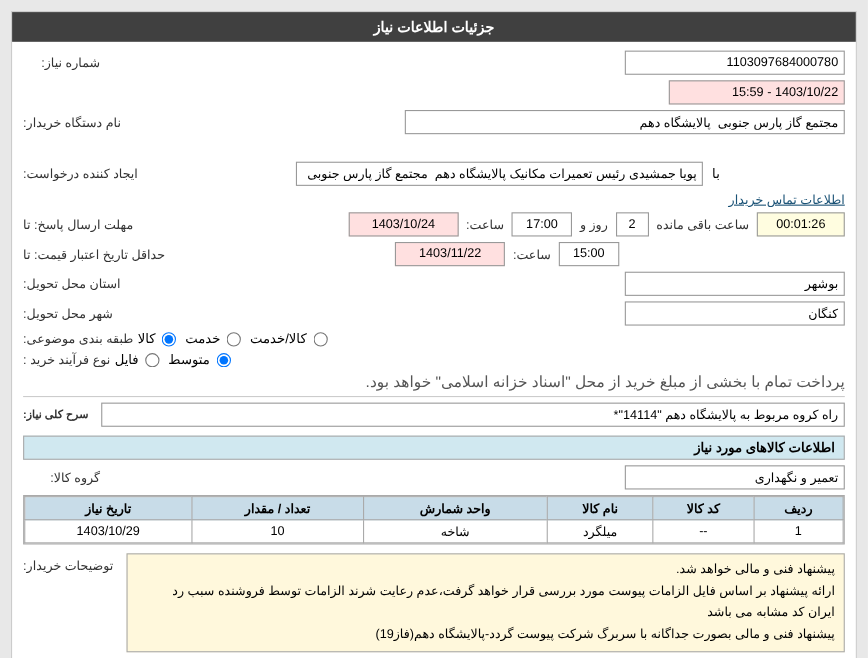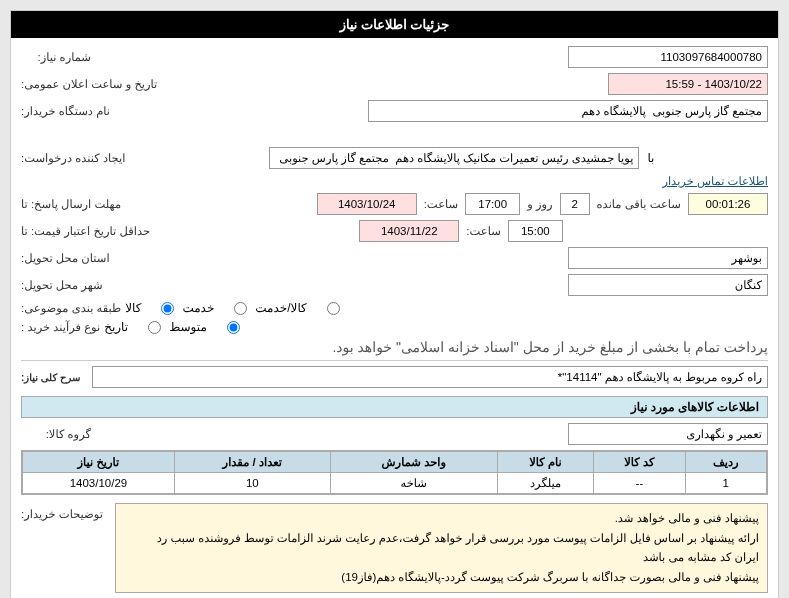--- a/index.html
+++ b/index.html
@@ -13,21 +13,21 @@
       align-items: flex-start;
       justify-content: center;
       padding: 10px;
     }
     .main-container {
       width: 769px;
       background: #fff;
       border: 1px solid #ccc;
     }
     .header {
-      background: #000000;
+      background: #404040;
       color: #fff;
       text-align: center;
       padding: 6px 10px;
       font-size: 13px;
       font-weight: bold;
     }
     .content {
       padding: 8px 10px;
     }
     .form-row {
@@ -130,21 +130,21 @@
       border-color: #777;
     }
     .radio-row {
       display: flex;
       align-items: center;
       gap: 8px;
     }
     .radio-item {
       display: flex;
       align-items: center;
-      gap: 20px;
+      gap: 6px;
     }
     .divider-row {
       border-top: 1px solid #ccc;
       margin: 5px 0;
     }
     .info-link {
       color: #1a5276;
       text-decoration: underline;
       cursor: pointer;
       font-size: 11.5px;
@@ -178,21 +178,20 @@
 
     <div class="form-row">
       <input class="input-field" style="width: 200px;" value="1103097684000780" readonly="">
       <span style="flex:1;"></span>
       <span class="row-label">شماره نیاز:</span>
     </div>
 
     <div class="form-row">
       <input class="input-field input-pink" style="width: 160px;" value="1403/10/22 - 15:59" readonly="">
       <span style="flex:1;"></span>
-      <span class="row-label">تاریخ و ساعت اعلان عمومی:</span>
     </div>
 
     <div class="form-row">
       <input class="input-field" style="width: 400px;" value="مجتمع گاز پارس جنوبی  پالایشگاه دهم" readonly="">
       <span style="flex:1;"></span>
       <span class="row-label">نام دستگاه خریدار:</span>
     </div>
 
     <div class="form-row">
       <span class="info-link">اطلاعات تماس خریدار</span>
@@ -256,21 +255,21 @@
 
     <div class="form-row">
       <span style="flex:1;"></span>
       <div class="radio-row">
         <div class="radio-item">
           <input type="radio" name="noe" checked="" style="">
           <span>متوسط</span>
         </div>
         <div class="radio-item">
           <input type="radio" name="noe" style="">
-          <span>تاریخ</span>
+          <span>فایل</span>
         </div>
       </div>
       <span class="row-label">نوع فرآیند خرید :</span>
     </div>
 
     <div class="form-row">
       <span style="font-size:14px; color:#555;">پرداخت تمام با بخشی از مبلغ خرید از محل "اسناد خزانه اسلامی" خواهد بود.</span>
     </div>
 
     <div class="divider-row"></div>

